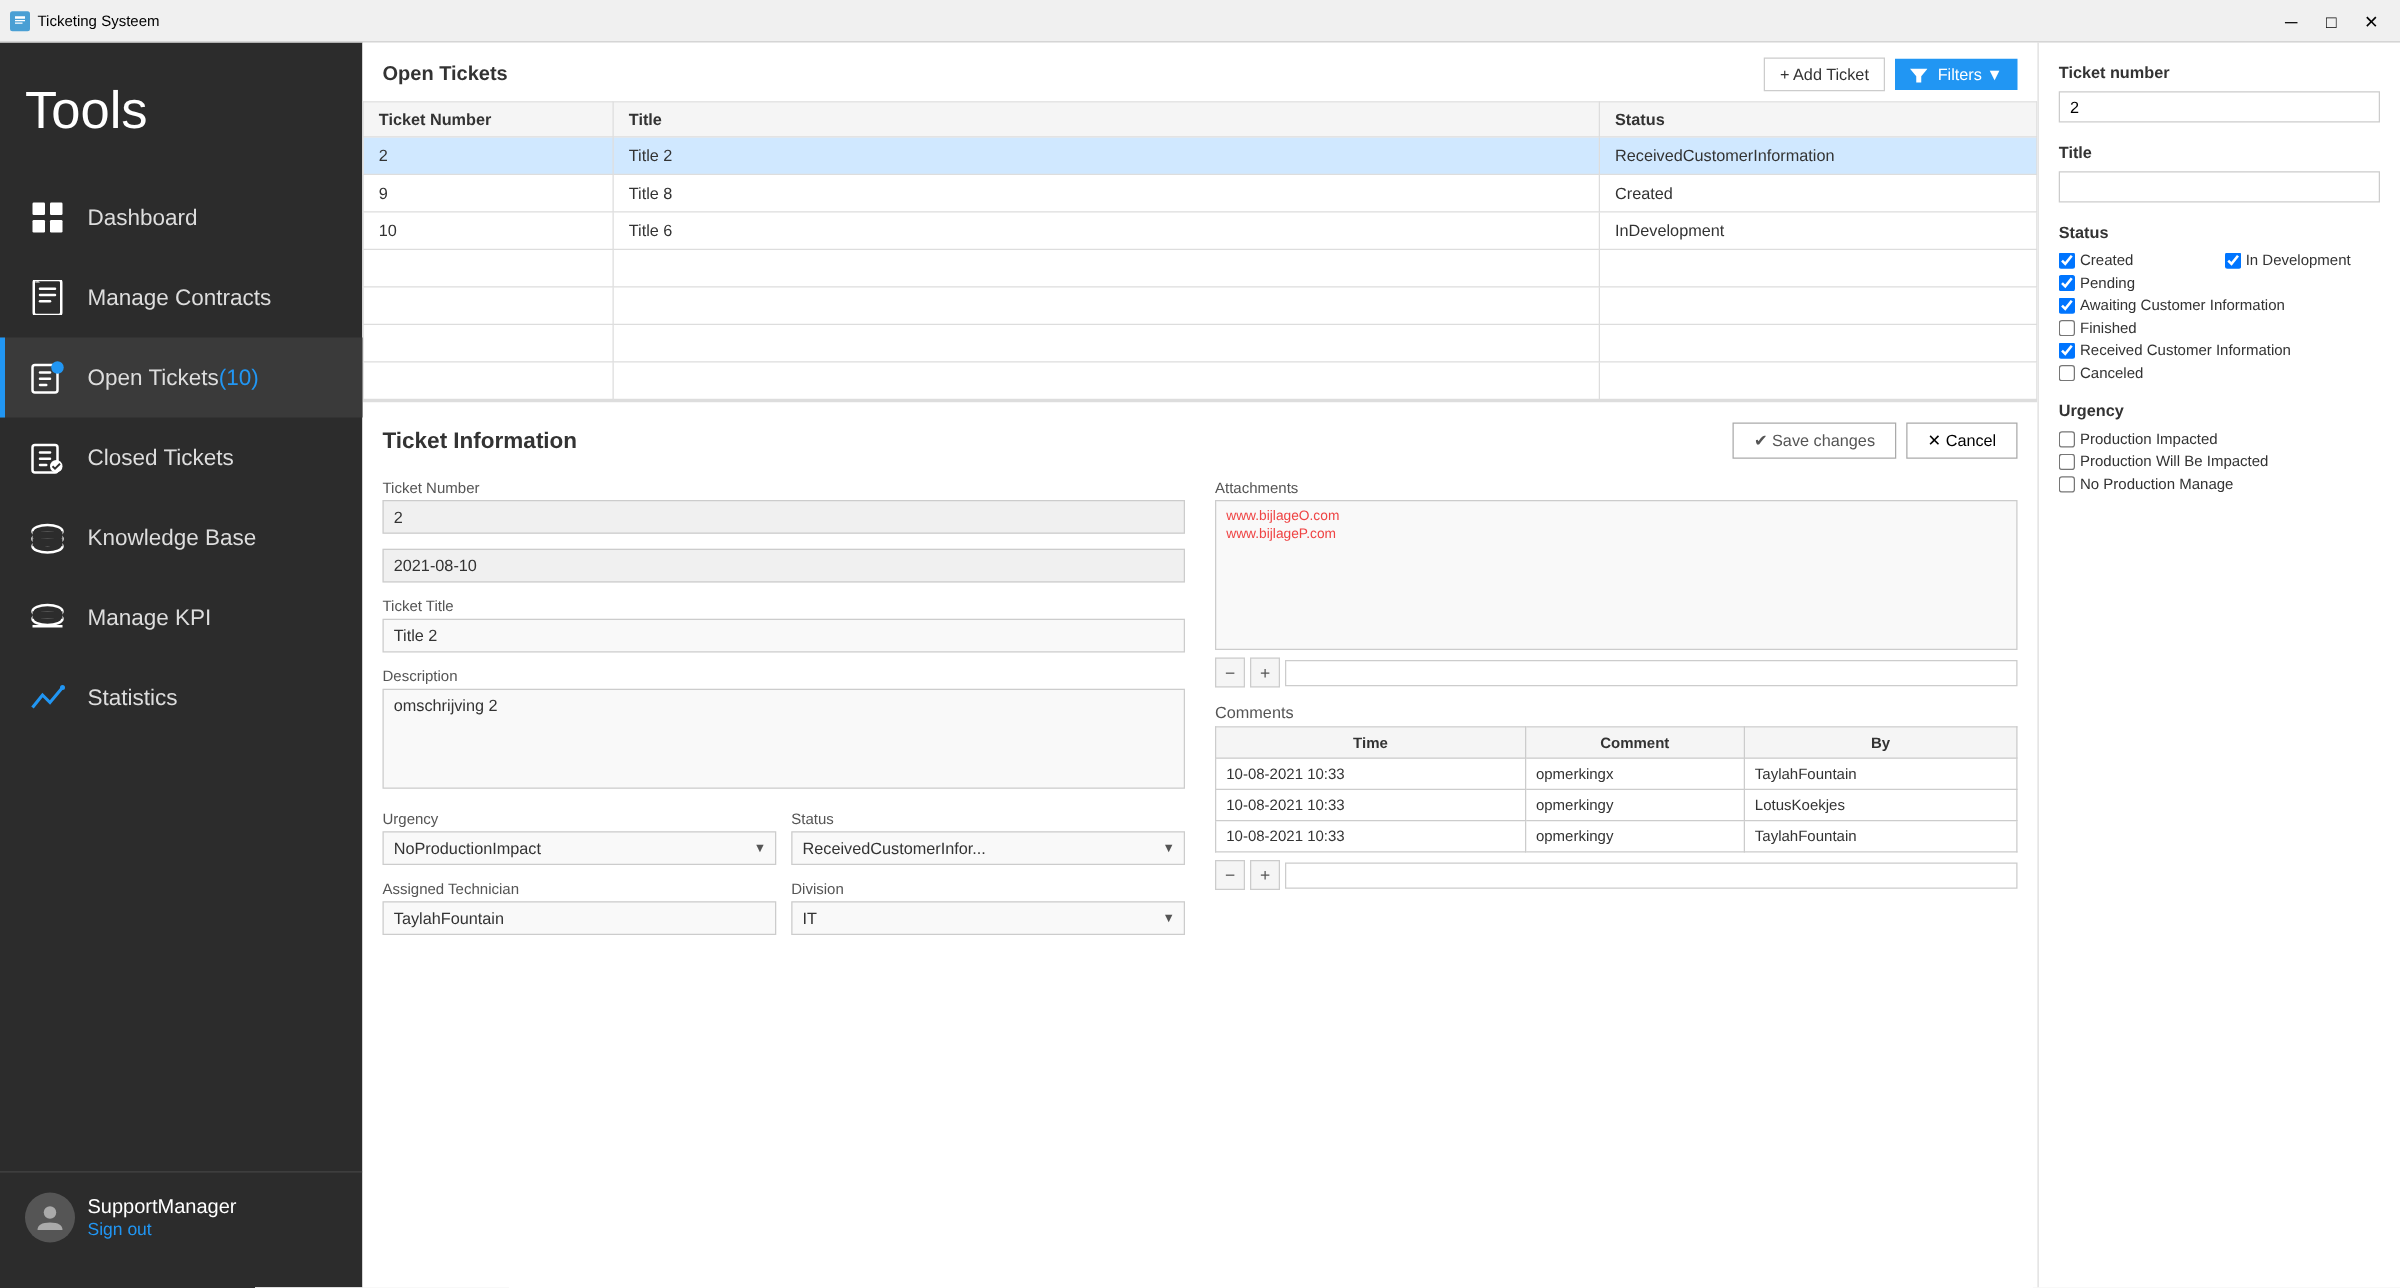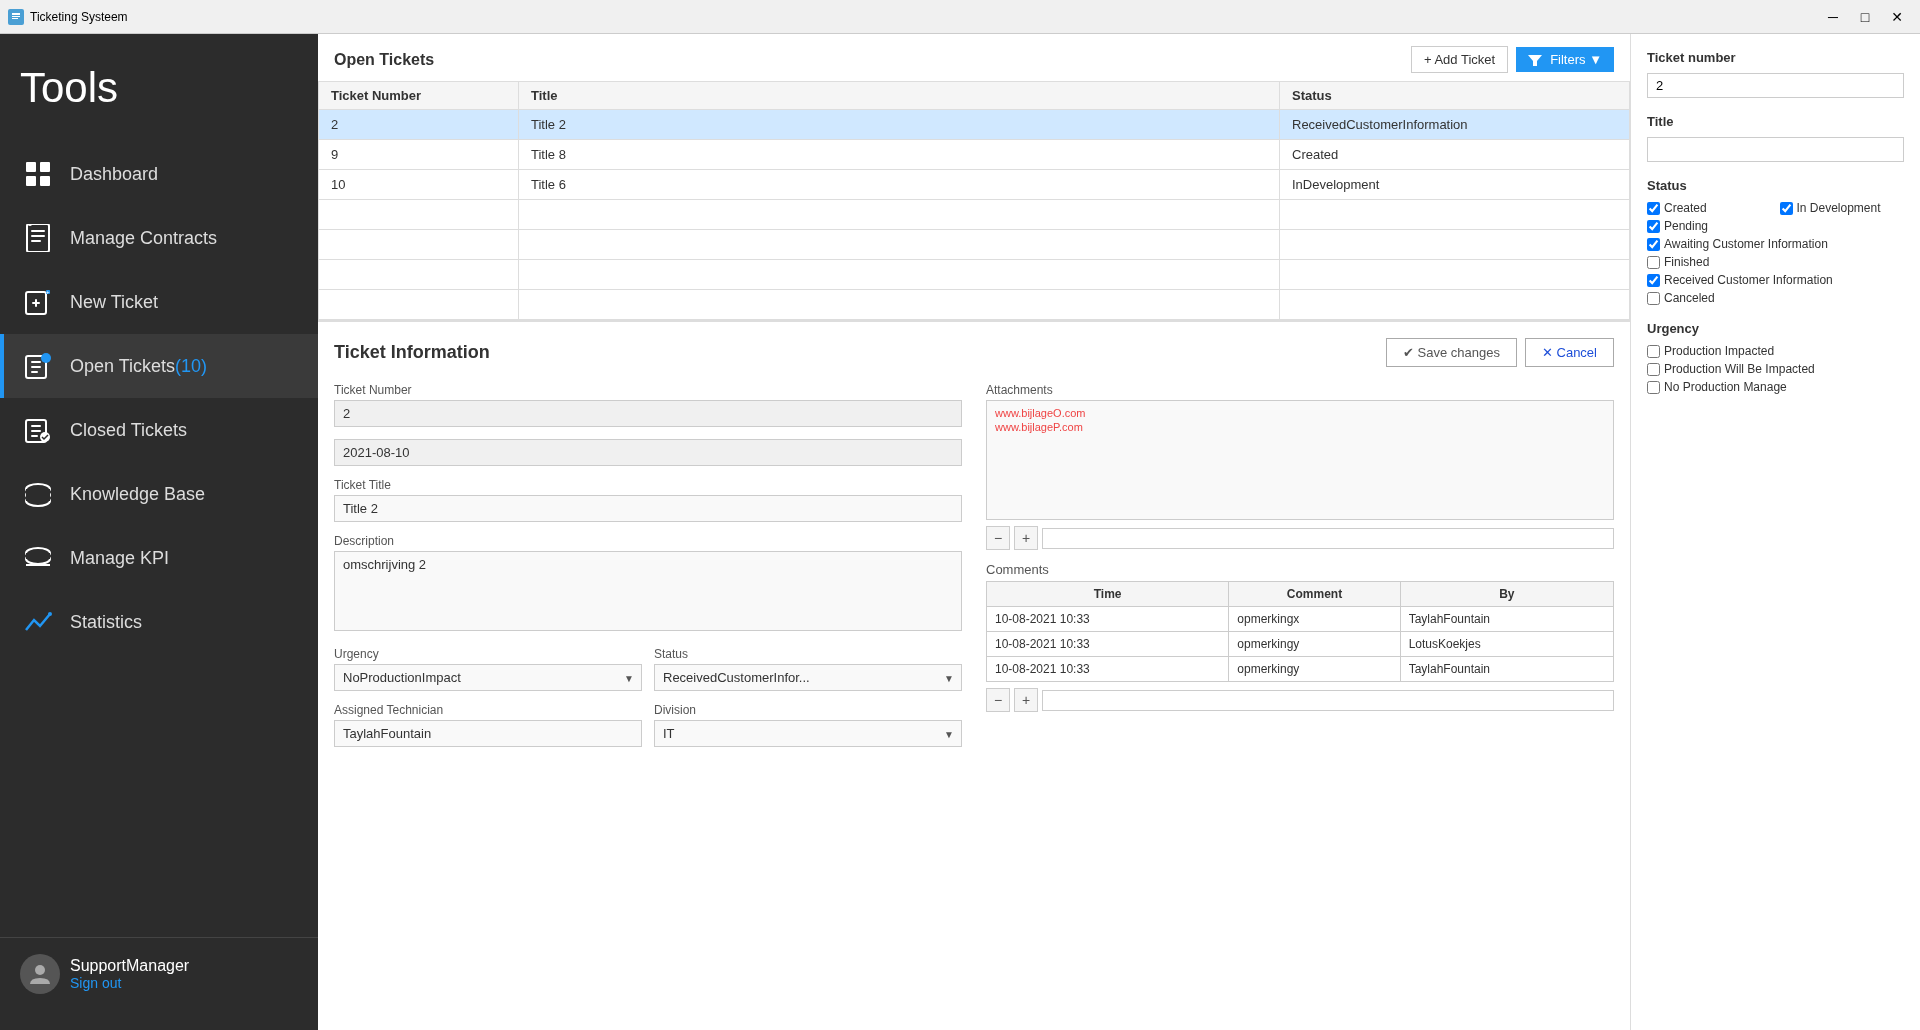--- a/index.html
+++ b/index.html
@@ -21,21 +21,21 @@
     .title-bar-btn {
       width: 30px; height: 22px; border: none; background: transparent; cursor: pointer;
       font-size: 14px; display: flex; align-items: center; justify-content: center;
     }
 
     
     .app-body { display: flex; flex: 1; overflow: hidden; }
 
     
     .sidebar {
-      width: 318px;
+      width: 290px;
       background: #2c2c2c;
       color: white;
       display: flex;
       flex-direction: column;
       padding: 20px 0;
       flex-shrink: 0;
     }
     .sidebar-title {
       font-size: 42px;
       font-weight: 300;
@@ -162,21 +162,21 @@
       font-size: 13px;
       color: #555;
       display: flex; align-items: center; gap: 6px;
     }
     .btn-cancel {
       background: white;
       border: 1px solid #aaa;
       padding: 6px 16px;
       cursor: pointer;
       font-size: 13px;
-      color: #1d4ed8;
+      color: #000000;
       display: flex; align-items: center; gap: 6px;
     }
     .info-actions { display: flex; gap: 8px; }
 
     .form-grid { display: flex; gap: 24px; }
     .form-left { flex: 1; }
     .form-right { flex: 1; }
 
     .form-group { margin-bottom: 12px; }
     .form-label { font-size: 12px; color: #555; margin-bottom: 3px; display: block; }
@@ -350,32 +350,20 @@
           <rect x="2" y="0" width="22" height="28" rx="2" fill="none" stroke="white" stroke-width="2"></rect>
           <rect x="6" y="6" width="14" height="2" rx="1"></rect>
           <rect x="6" y="11" width="14" height="2" rx="1"></rect>
           <rect x="6" y="16" width="10" height="2" rx="1"></rect>
           <path d="M3 2 Q5 0 7 2" fill="white"></path>
         </svg>
       </div>
       <span class="sidebar-item-label">Manage Contracts</span>
     </div>
 
-    <div class="sidebar-item">
-      <div class="sidebar-item-icon">
-        <svg width="28" height="28" viewBox="0 0 28 28" fill="white">
-          <rect x="2" y="4" width="20" height="22" rx="2" fill="none" stroke="white" stroke-width="2"></rect>
-          <rect x="8" y="14" width="8" height="2" rx="1" fill="white"></rect>
-          <rect x="11" y="11" width="2" height="8" rx="1" fill="white"></rect>
-          <rect x="22" y="2" width="4" height="4" rx="1" fill="#2196f3"></rect>
-          <text x="22" y="6" font-size="6" fill="white">+</text>
-        </svg>
-      </div>
-      <span class="sidebar-item-label">New Ticket</span>
-    </div>
 
     <div class="sidebar-item active">
       <div class="sidebar-item-icon">
         <svg width="28" height="28" viewBox="0 0 28 28">
           <rect x="2" y="4" width="20" height="22" rx="2" fill="none" stroke="white" stroke-width="2"></rect>
           <circle cx="22" cy="6" r="5" fill="#2196f3"></circle>
           <rect x="7" y="9" width="10" height="2" rx="1" fill="white"></rect>
           <rect x="7" y="14" width="10" height="2" rx="1" fill="white"></rect>
           <rect x="7" y="19" width="7" height="2" rx="1" fill="white"></rect>
         </svg>

